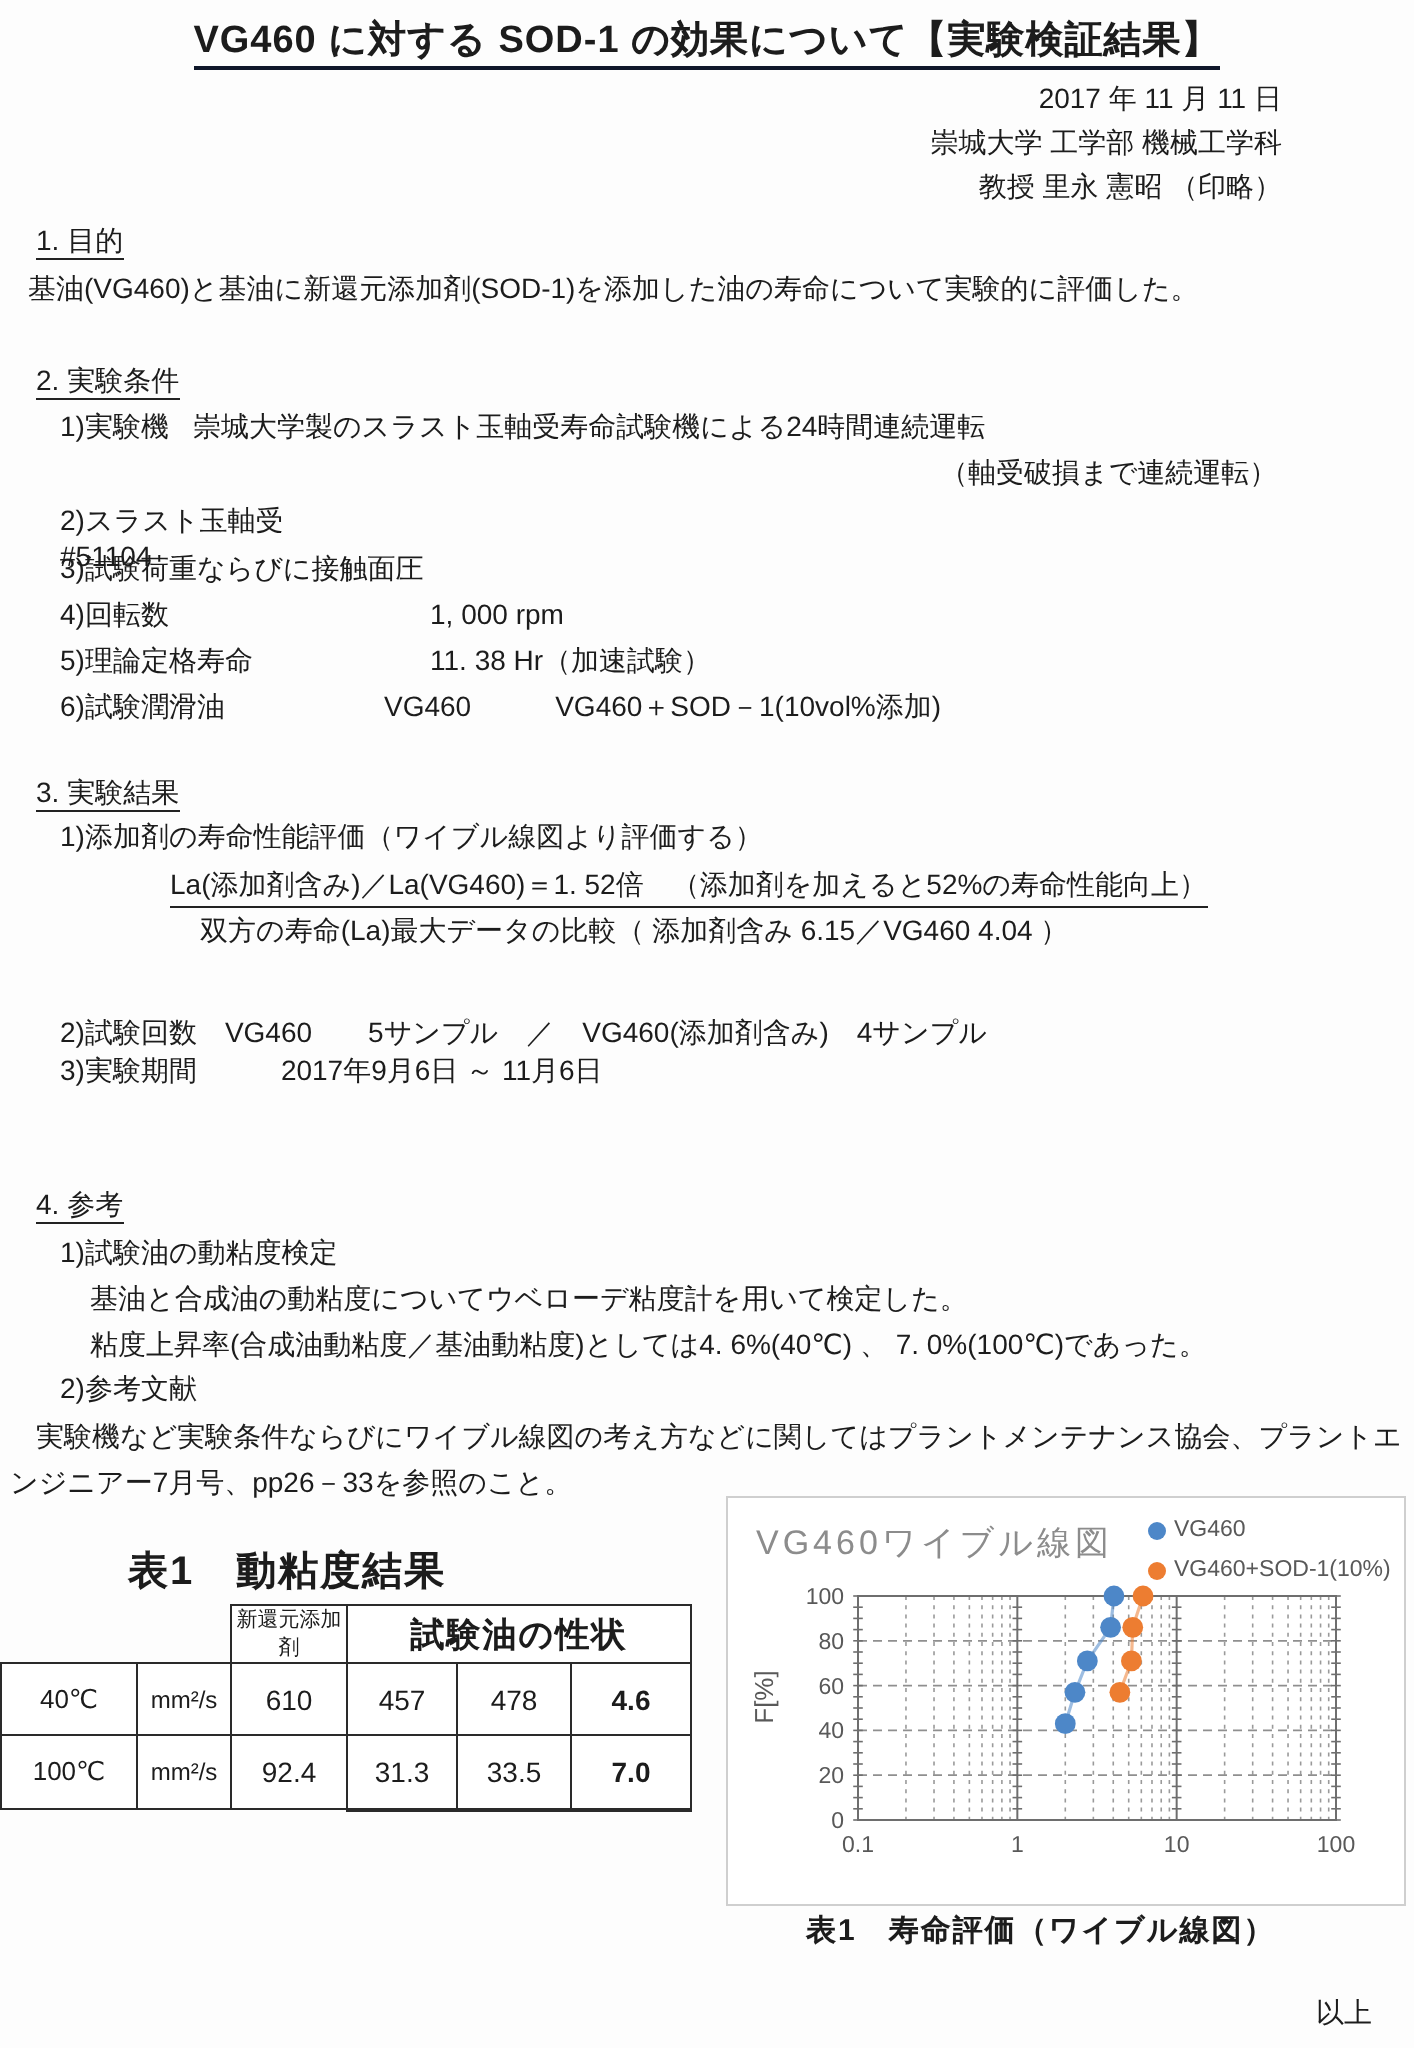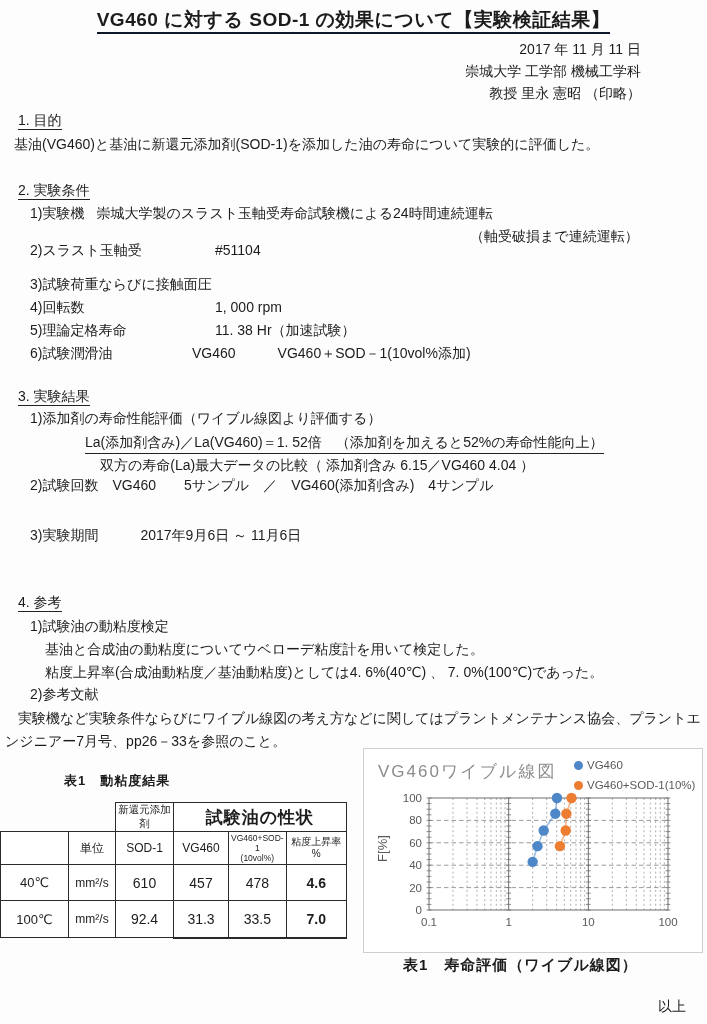--- a/index.html
+++ b/index.html
@@ -21,21 +21,21 @@
   .header-right {
     top:38px; right:66px; text-align:right; line-height:22px; font-size:14px;
   }
   .sec-heading { text-decoration:none; }
   .sec-heading .u { border-bottom:1.5px solid #222; padding-bottom:1px; }
   .cond-row { display:flex; white-space:nowrap; }
   .cond-label { min-width:185px; flex-shrink:0; }
   .machine-label { margin-right:12px; }
   .underline-line { border-bottom:1.5px solid #222; padding-bottom:1px; white-space:nowrap; }
   .para { width:702px; text-indent:13px; line-height:23px; }
-  .table-caption { font-size:13px; font-weight:bold; letter-spacing:1px;text-align:right; }
+  .table-caption { font-size:20px; font-weight:bold; letter-spacing:1px;text-align:right; }
   table.visc {
     border-collapse:collapse; table-layout:fixed;
     font-family:"Liberation Sans","DejaVu Sans",sans-serif;
   }
   table.visc td {
     border:1px solid #2a2a2a; text-align:center; vertical-align:middle;
     padding:0 2px; background:#fff;
   }
   table.visc td.no-border { border:none; background:transparent; }
   td.group-add { font-size:10.5px; height:17px; }
@@ -89,21 +89,21 @@
 <div class="abs" style="left:14px; top:136px;">基油(VG460)と基油に新還元添加剤(SOD-1)を添加した油の寿命について実験的に評価した。</div>
 
 <div class="abs sec-heading" style="left:18px; top:182px;"><span class="u">2. 実験条件</span></div>
 
 <div class="abs cond-row" style="left:30px; top:205px;">
   <span class="machine-label">1)実験機</span>
   <span>崇城大学製のスラスト玉軸受寿命試験機による24時間連続運転</span>
 </div>
 <div class="abs" style="left:470px; top:228px;">（軸受破損まで連続運転）</div>
 
-<div class="abs cond-row" style="left:30px; top:242px;">
+<div class="abs cond-row" style="left:30px; top:252px;flex-direction:column;">
   <span class="cond-label">2)スラスト玉軸受</span>
   <span>#51104</span>
 </div>
 <div class="abs cond-row" style="left:30px; top:276px;">
   <span class="cond-label">3)試験荷重ならびに接触面圧</span>
 </div>
 <div class="abs cond-row" style="left:30px; top:299px;">
   <span class="cond-label">4)回転数</span>
   <span>1, 000 rpm</span>
 </div>
@@ -113,21 +113,21 @@
 </div>
 <div class="abs cond-row" style="left:30px; top:345px;">
   <span class="cond-label" style="min-width:162px;">6)試験潤滑油</span>
   <span>VG460　　　VG460＋SOD－1(10vol%添加)</span>
 </div>
 
 <div class="abs sec-heading" style="left:18px; top:388px;"><span class="u">3. 実験結果</span></div>
 <div class="abs" style="left:30px; top:410px;">1)添加剤の寿命性能評価（ワイブル線図より評価する）</div>
 <div class="abs underline-line" style="left:85px; top:434px;">La(添加剤含み)／La(VG460)＝1. 52倍　（添加剤を加えると52%の寿命性能向上）</div>
 <div class="abs" style="left:100px; top:457px;">双方の寿命(La)最大データの比較（ 添加剤含み 6.15／VG460 4.04 ）</div>
-<div class="abs" style="left:30px; top:477px;">2)試験回数　VG460　　5サンプル　／　VG460(添加剤含み)　4サンプル</div>
+<div class="abs" style="left:30px; top:508px;">2)試験回数　VG460　　5サンプル　／　VG460(添加剤含み)　4サンプル</div>
 <div class="abs" style="left:30px; top:527px;">3)実験期間　　　2017年9月6日 ～ 11月6日</div>
 
 <div class="abs sec-heading" style="left:18px; top:594px;"><span class="u">4. 参考</span></div>
 <div class="abs" style="left:30px; top:618px;text-align:center;">1)試験油の動粘度検定</div>
 <div class="abs" style="left:45px; top:641px;">基油と合成油の動粘度についてウベローデ粘度計を用いて検定した。</div>
 <div class="abs" style="left:45px; top:664px;">粘度上昇率(合成油動粘度／基油動粘度)としては4. 6%(40℃) 、 7. 0%(100℃)であった。</div>
 <div class="abs" style="left:30px; top:686px;">2)参考文献</div>
 <div class="abs para" style="left:5px; top:707px;">実験機など実験条件ならびにワイブル線図の考え方などに関してはプラントメンテナンス協会、プラントエンジニアー7月号、pp26－33を参照のこと。</div>
 
 <div class="abs table-caption" style="left:64px; top:772px;">表1　動粘度結果</div>
@@ -139,28 +139,20 @@
       <col style="width:58px">
     <col style="width:55px">
       <col style="width:57px">
       <col style="width:60px">
   </colgroup>
   <tbody>
       <tr style="height:17px">
     <td class="no-border" colspan="2"></td>
     <td class="group-add">新還元添加剤</td>
     <td class="group-oils" colspan="3">試験油の性状</td>
-  </tr>
-  <tr style="height:33px">
-    <td></td>
-    <td class="h-unit">単位</td>
-    <td class="h-sod1">SOD-1</td>
-    <td class="h-vg bl2">VG460</td>
-    <td class="h-mix" style="border-left-width:1px"><span>VG460+SOD-1</span><br><span>(10vol%)</span></td>
-    <td class="h-rise"><span>粘度上昇率</span><br><span>%</span></td>
   </tr>
   <tr style="height:36px">
     <td class="temp">40℃</td>
     <td class="unit">mm²/s</td>
     <td class="val">610</td>
     <td class="val bl2">457</td>
     <td class="val">478</td>
     <td class="val br2" style="font-weight:bold">4.6</td>
   </tr>
   <tr class="last" style="height:37px">

